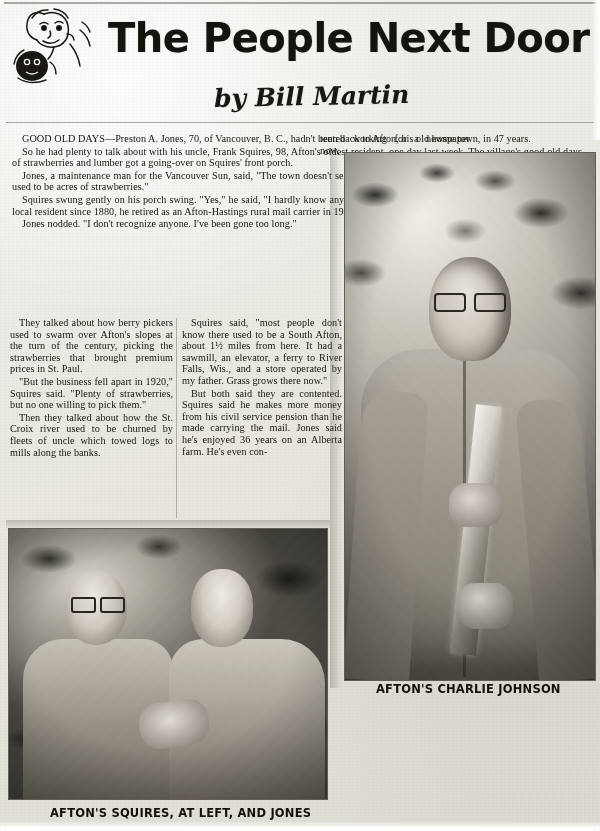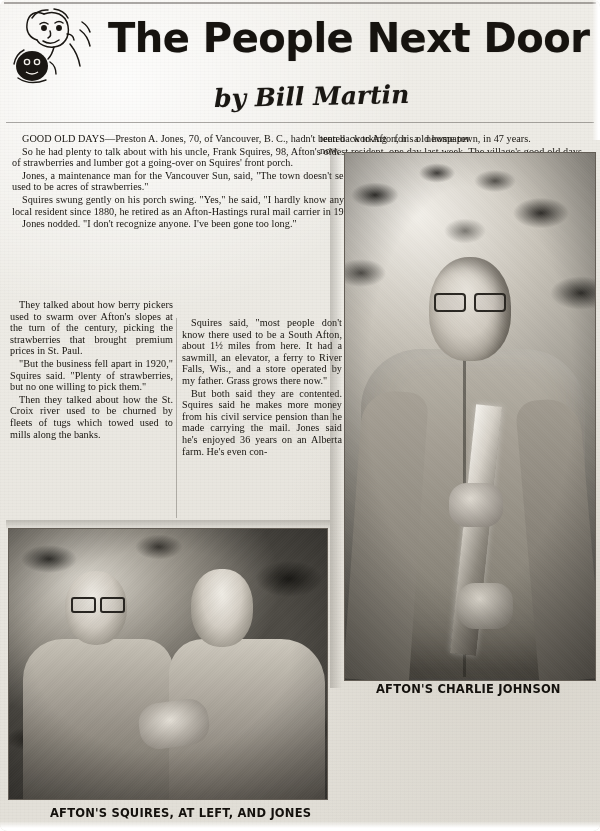--- a/index.html
+++ b/index.html
@@ -104,21 +104,21 @@
 
   #lead {
     left: 12px;
     top: 133px;
     width: 570px;
   }
   #lead p { text-indent: 10px; }
 
   #col-left {
     left: 10px;
-    top: 299px;
+    top: 317px;
     width: 163px;
   }
   #col-mid {
     left: 182px;
     top: 317px;
     width: 160px;
   }
 
   .colrule {
     position: absolute;
@@ -434,21 +434,21 @@
 
   <div class="col" style="left:320px; top:133px; width:150px; font-size:10.2px;">
     <p class="noindent">tented working for a newspaper now.</p>
   </div>
 
   <div class="colrule" style="left:176px; top:318px; height:200px;"></div>
 
   <div id="col-left" class="col">
     <p>They talked about how berry pickers used to swarm over Afton's slopes at the turn of the century, picking the strawberries that brought premium prices in St. Paul.</p>
     <p>"But the business fell apart in 1920," Squires said.  "Plenty of strawberries, but no one willing to pick them."</p>
-    <p>Then they talked about how the St. Croix river used to be churned by fleets of tugs which towed used to mills along the banks.</p>
+    <p>Then they talked about how the St. Croix river used to be churned by fleets of uncle which towed logs to mills along the banks.</p>
   </div>
 
   <div id="col-mid" class="col">
     <p>Squires said, "most people don't know there used to be a South Afton, about 1½ miles from here.  It had a sawmill, an elevator, a ferry to River Falls, Wis., and a store operated by my father.  Grass grows there now."</p>
     <p>But both said they are contented.  Squires said he makes more money from his civil service pension than he made carrying the mail.  Jones said he's enjoyed 36 years on an Alberta farm.  He's even con-</p>
   </div>
 
   <div id="photo-johnson" class="photo">
     <div class="sky"></div>
     <div class="foliage"></div>

